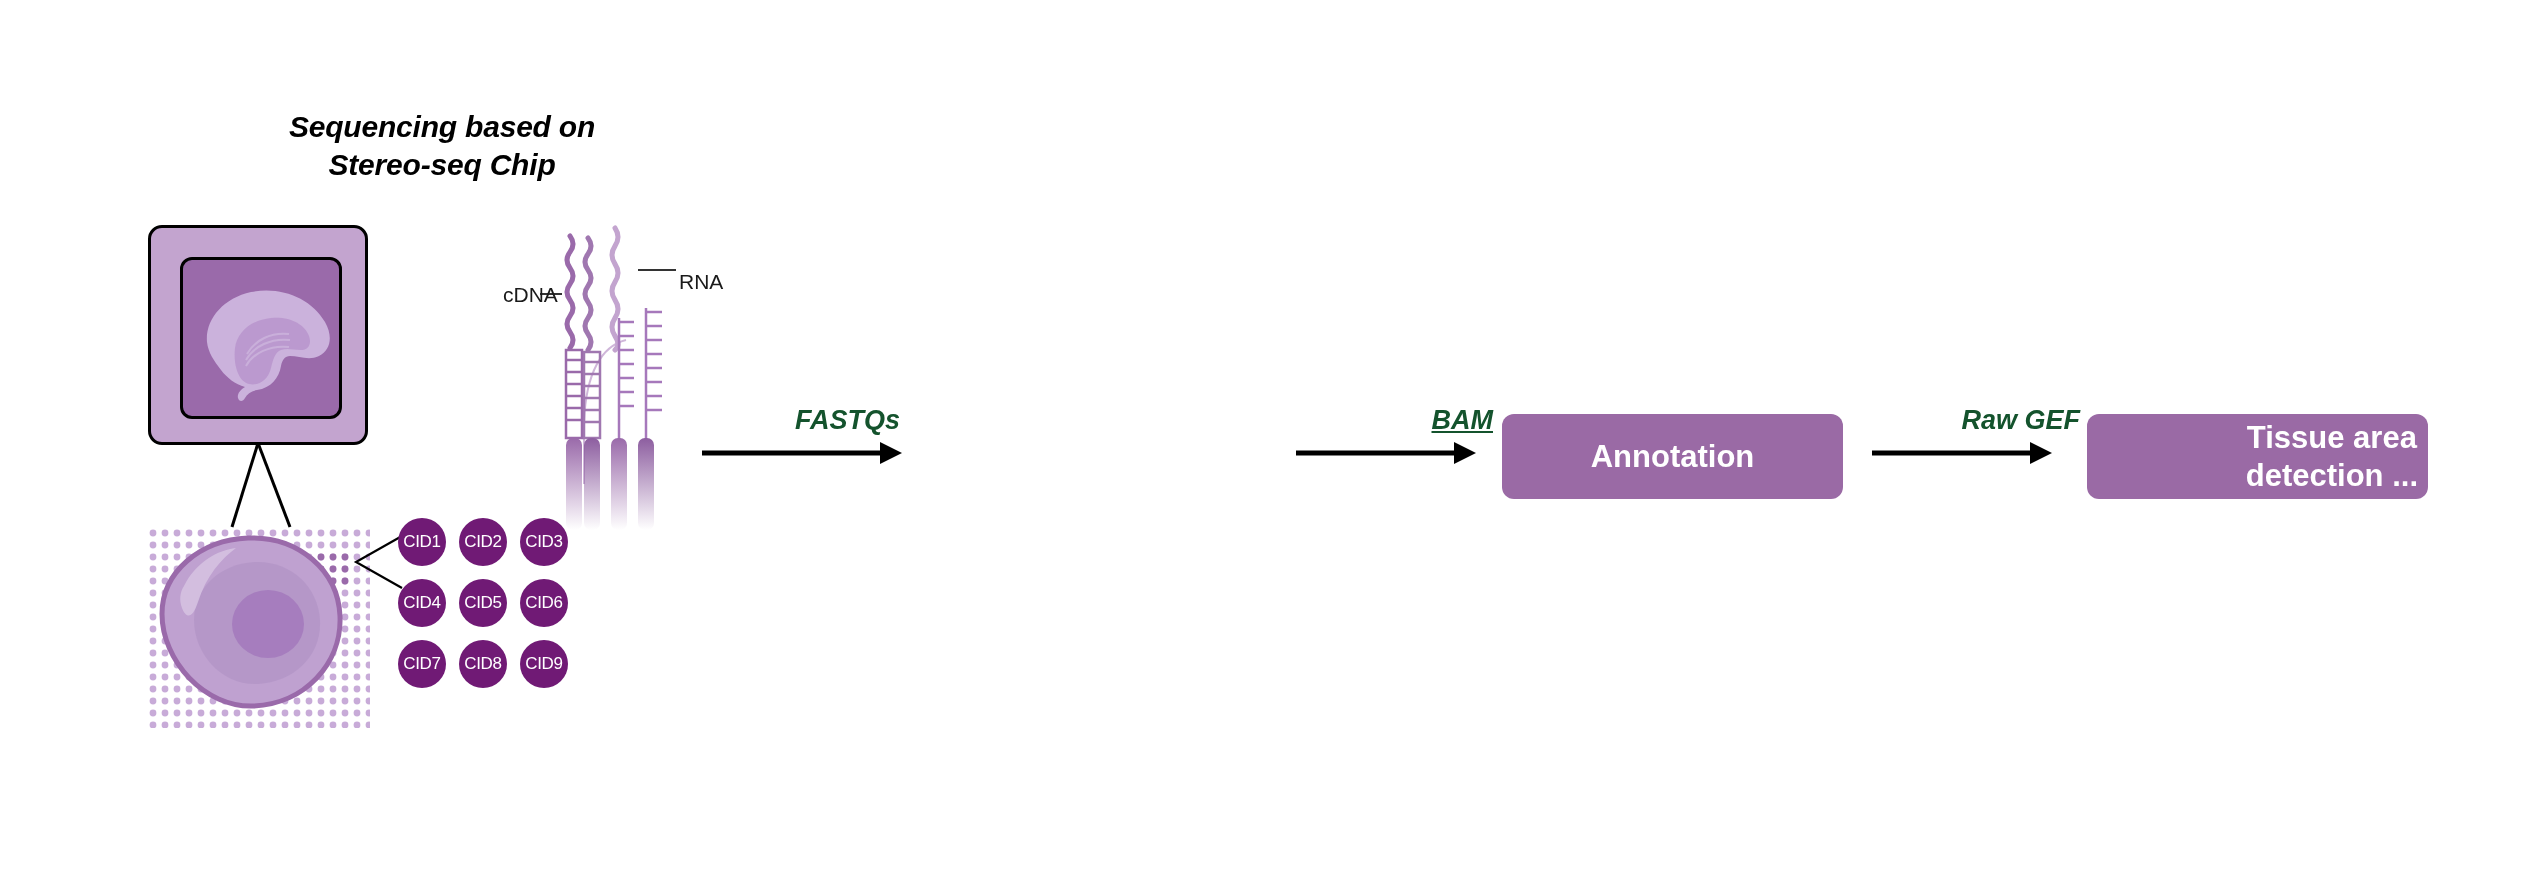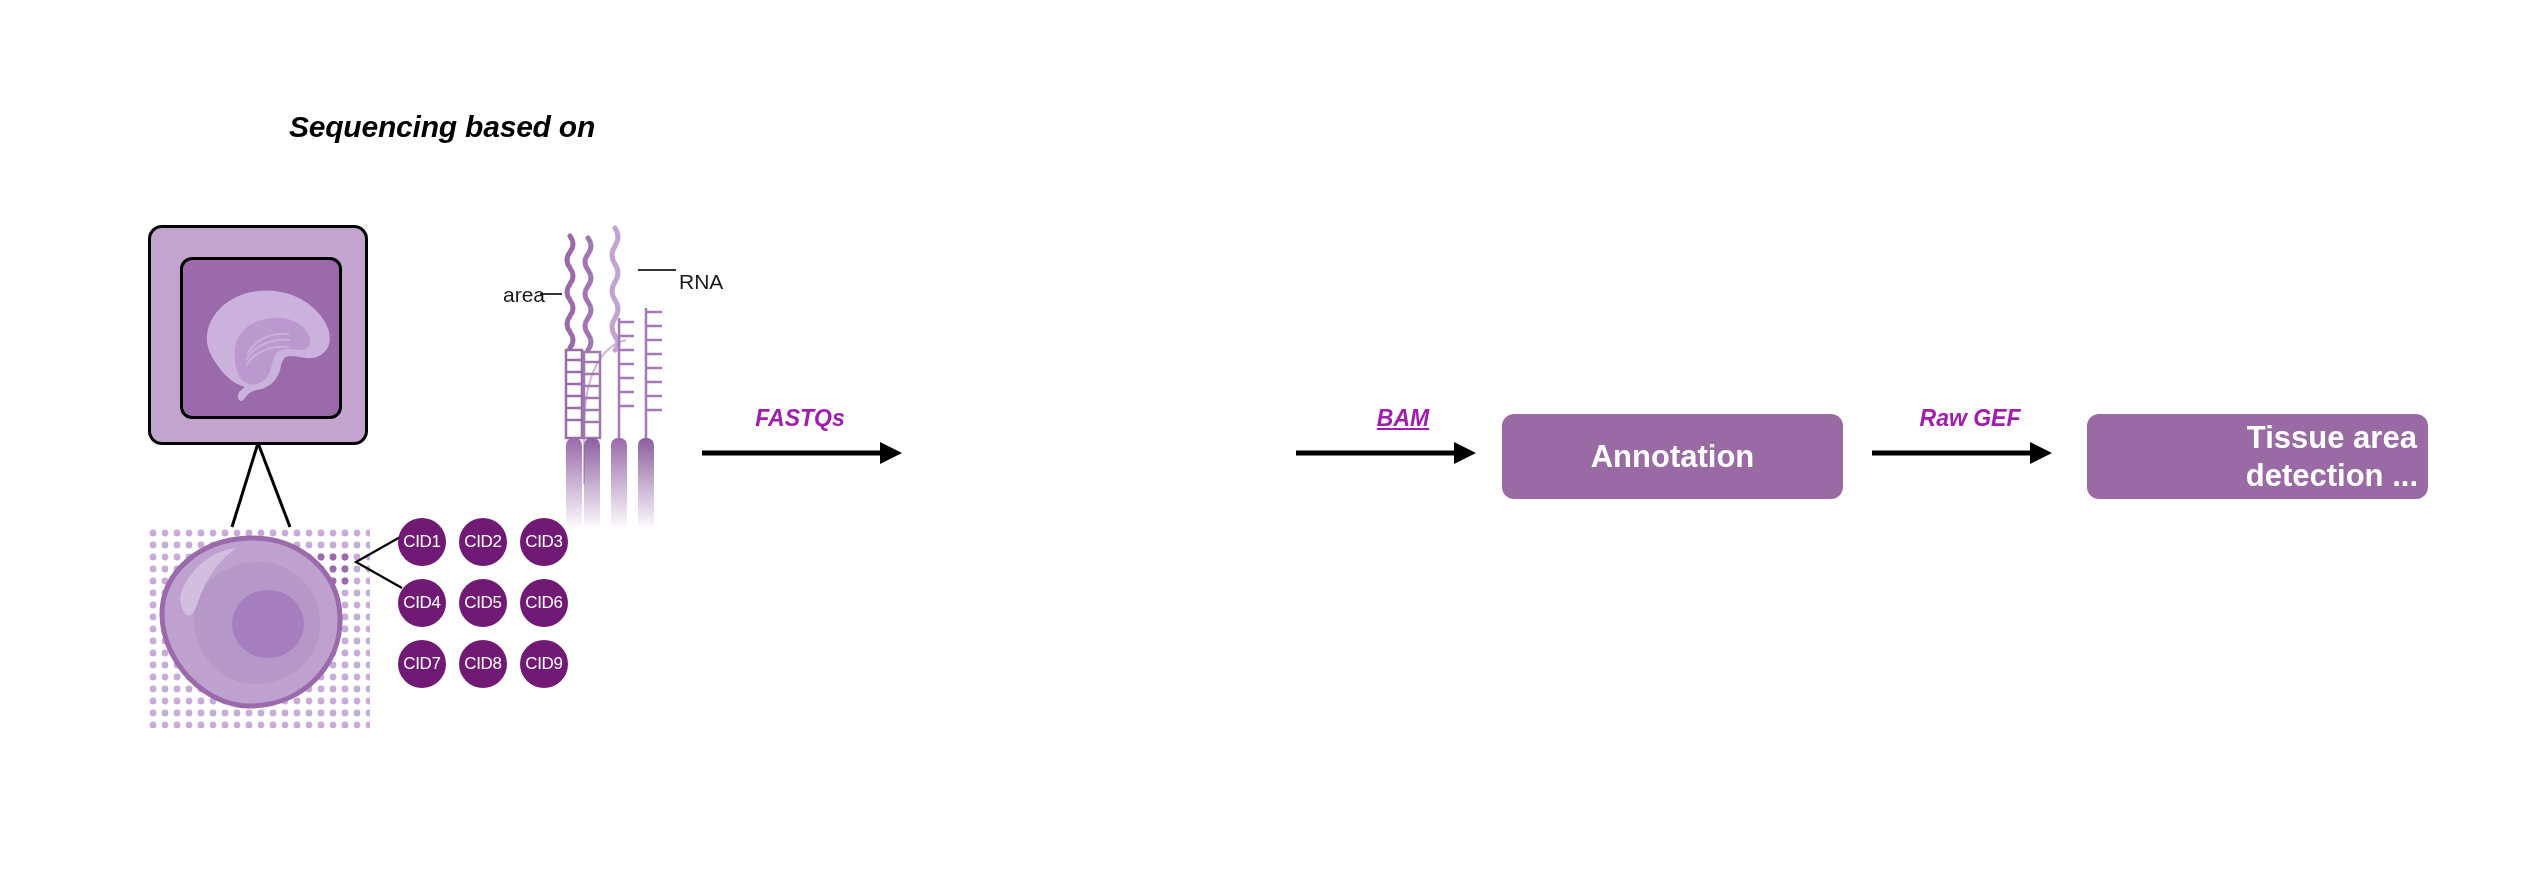--- a/index.html
+++ b/index.html
@@ -124,43 +124,44 @@
     box-sizing: border-box;
     padding: 4px 10px;
   }
   #box-alignment  { left: 921px;  top: 414px; width: 341px; height: 85px; }
   #box-annotation { left: 1502px; top: 414px; width: 341px; height: 85px; }
   #box-tissue     { left: 2087px; top: 414px; width: 341px; height: 85px; justify-content: flex-end; }
 
   
   .arrow-label {
     position: absolute;
-    font-size: 23px;
+    font-size: 27px;
     font-weight: 700;
     font-style: italic;
-    color: #a21caf;
+    color: #14532d;
     white-space: nowrap;
-    text-align: center;
+    text-align: right;
   }
   #label-fastqs  { left: 700px;  top: 405px; width: 200px; }
   #label-bam     { left: 1313px; top: 405px; width: 180px; text-decoration: underline; }
   #label-raw-gef { left: 1860px; top: 405px; width: 220px; }
 
   .arrow-svg { position: absolute; }
   #arrow-1 { left: 702px;  top: 440px; }
   #arrow-2 { left: 1296px; top: 440px; }
   #arrow-3 { left: 1872px; top: 440px; }
 </style>
 </head>
 <body>
 
 <div id="stage">
 
   <div class="abs" id="section-title">
     <div>Sequencing based on</div>
+    <div>Stereo-seq Chip</div>
   </div>
 
   <div class="abs" id="chip-outer">
     <div class="abs" id="chip-inner">
       <svg id="chip-tissue" class="abs" width="150" height="140" viewBox="0 0 150 140">
         <g fill="#cbb2dc">
           <path d="M18 72 C16 50 34 28 62 22 C92 16 122 28 136 52 C144 66 142 80 130 86
                    C120 91 110 86 101 86 C96 86 93 90 92 96 C90 108 82 118 68 120
                    C62 121 58 124 56 128 C54 132 50 132 49 128 C48 124 51 120 56 117
                    C46 114 38 108 32 100 C25 91 19 82 18 72 Z"></path>
@@ -303,21 +304,21 @@
         <line x1="106" y1="174" x2="122" y2="174"></line>
         <line x1="106" y1="188" x2="122" y2="188"></line>
       </g>
       <rect x="98" y="216" width="16" height="92" rx="7" fill="url(#fade2)"></rect>
     </g>
 
     <line x1="-6" y1="72" x2="22" y2="72" stroke="#333333" stroke-width="2"></line>
     <line x1="98" y1="48" x2="136" y2="48" stroke="#333333" stroke-width="2"></line>
   </svg>
 
-  <div class="abs mol-label" id="label-cdna">area</div>
+  <div class="abs mol-label" id="label-cdna">cDNA</div>
   <div class="abs mol-label" id="label-rna">RNA</div>
 
   <div class="arrow-label" id="label-fastqs">FASTQs</div>
   <svg class="arrow-svg" id="arrow-1" width="200" height="26" viewBox="0 0 200 26">
     <line x1="0" y1="13" x2="178" y2="13" stroke="#000000" stroke-width="5"></line>
     <polygon points="178,2 200,13 178,24" fill="#000000"></polygon>
   </svg>
 
 
   <div class="arrow-label" id="label-bam">BAM</div>

